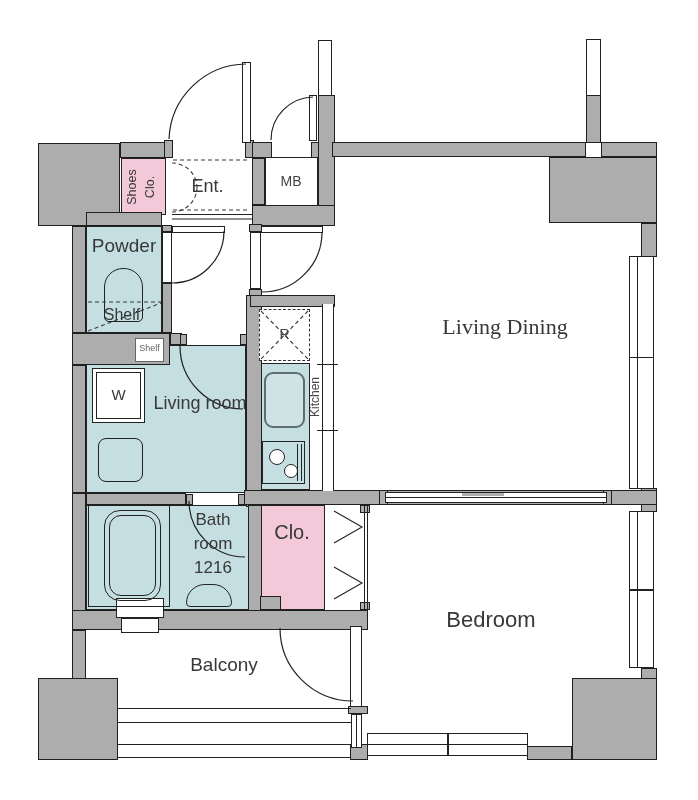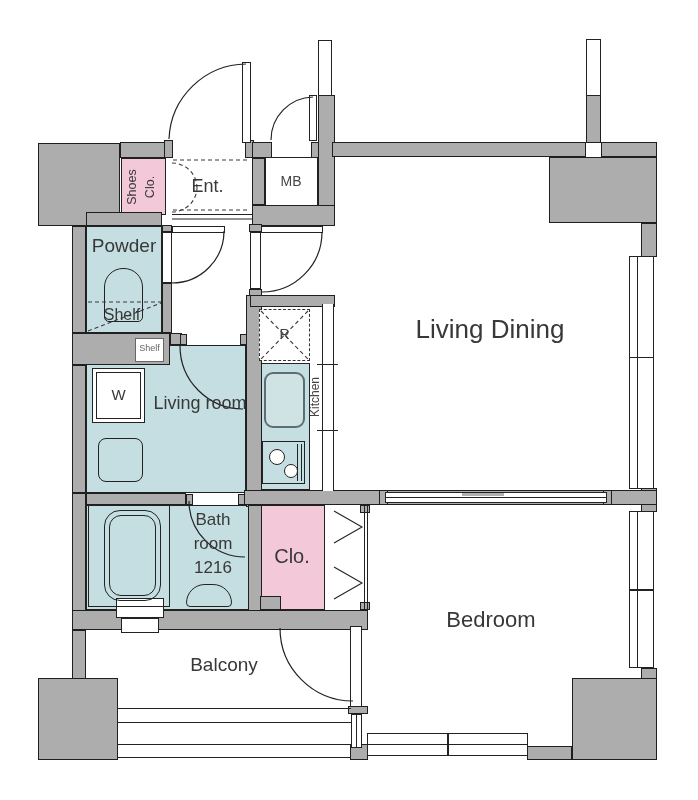--- a/index.html
+++ b/index.html
@@ -36,23 +36,23 @@
   #l-ent{left:170px;top:175px;width:75px;font-size:18px;}
   #l-mb{left:267px;top:173px;width:48px;font-size:14px;color:#454545;}
   #l-shoes{left:122px;top:167px;width:42px;height:40px;font-size:12.5px;transform:rotate(-90deg);line-height:1.45;}
   #l-toilet{left:85px;top:234px;width:78px;font-size:19px;}
   #l-shelf-big{left:84px;top:305px;width:76px;font-size:16px;}
   #l-shelf-small{left:135px;top:343px;width:29px;font-size:9px;color:#666;}
   #l-w{left:92px;top:386px;width:53px;font-size:15px;}
   #l-powder{left:148px;top:392px;width:104px;font-size:18px;}
   #l-kitchen{left:286px;top:389px;width:60px;height:16px;font-size:12px;color:#454545;transform:rotate(-90deg);}
   #l-r{left:259px;top:326px;width:51px;font-size:14px;color:#454545;}
-  #l-ld{left:380px;top:313px;width:220px;font-size:26px;}
+  #l-ld{left:395px;top:313px;width:220px;font-size:22px;font-family:Liberation Serif, serif;}
   #l-bath{left:179px;top:508px;width:68px;font-size:17px;line-height:1.4;}
-  #l-clo{left:253px;top:544px;width:78px;font-size:20px;}
+  #l-clo{left:253px;top:520px;width:78px;font-size:20px;}
   #l-bedroom{left:391px;top:606px;width:200px;font-size:22px;}
   #l-balcony{left:144px;top:653px;width:160px;font-size:19px;}
 </style>
 </head>
 <body>
 
 <div id="plan">
 
   <div class="floor white" style="left:166px;top:157px;width:86px;height:58px;"></div>
   <div class="floor white" style="left:172px;top:220px;width:78px;height:113px;"></div>

